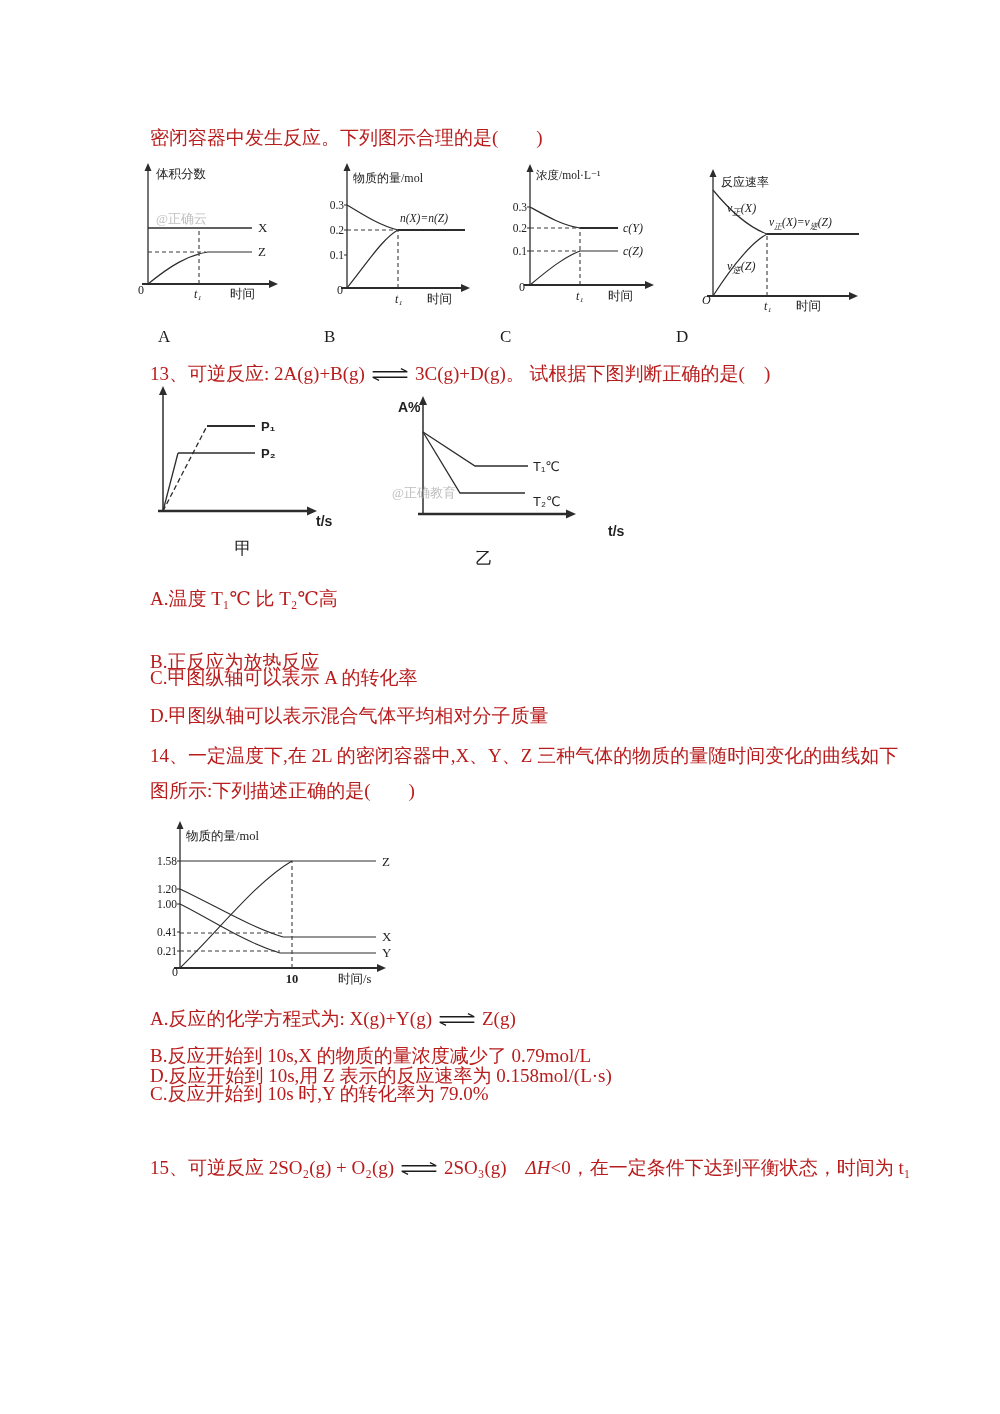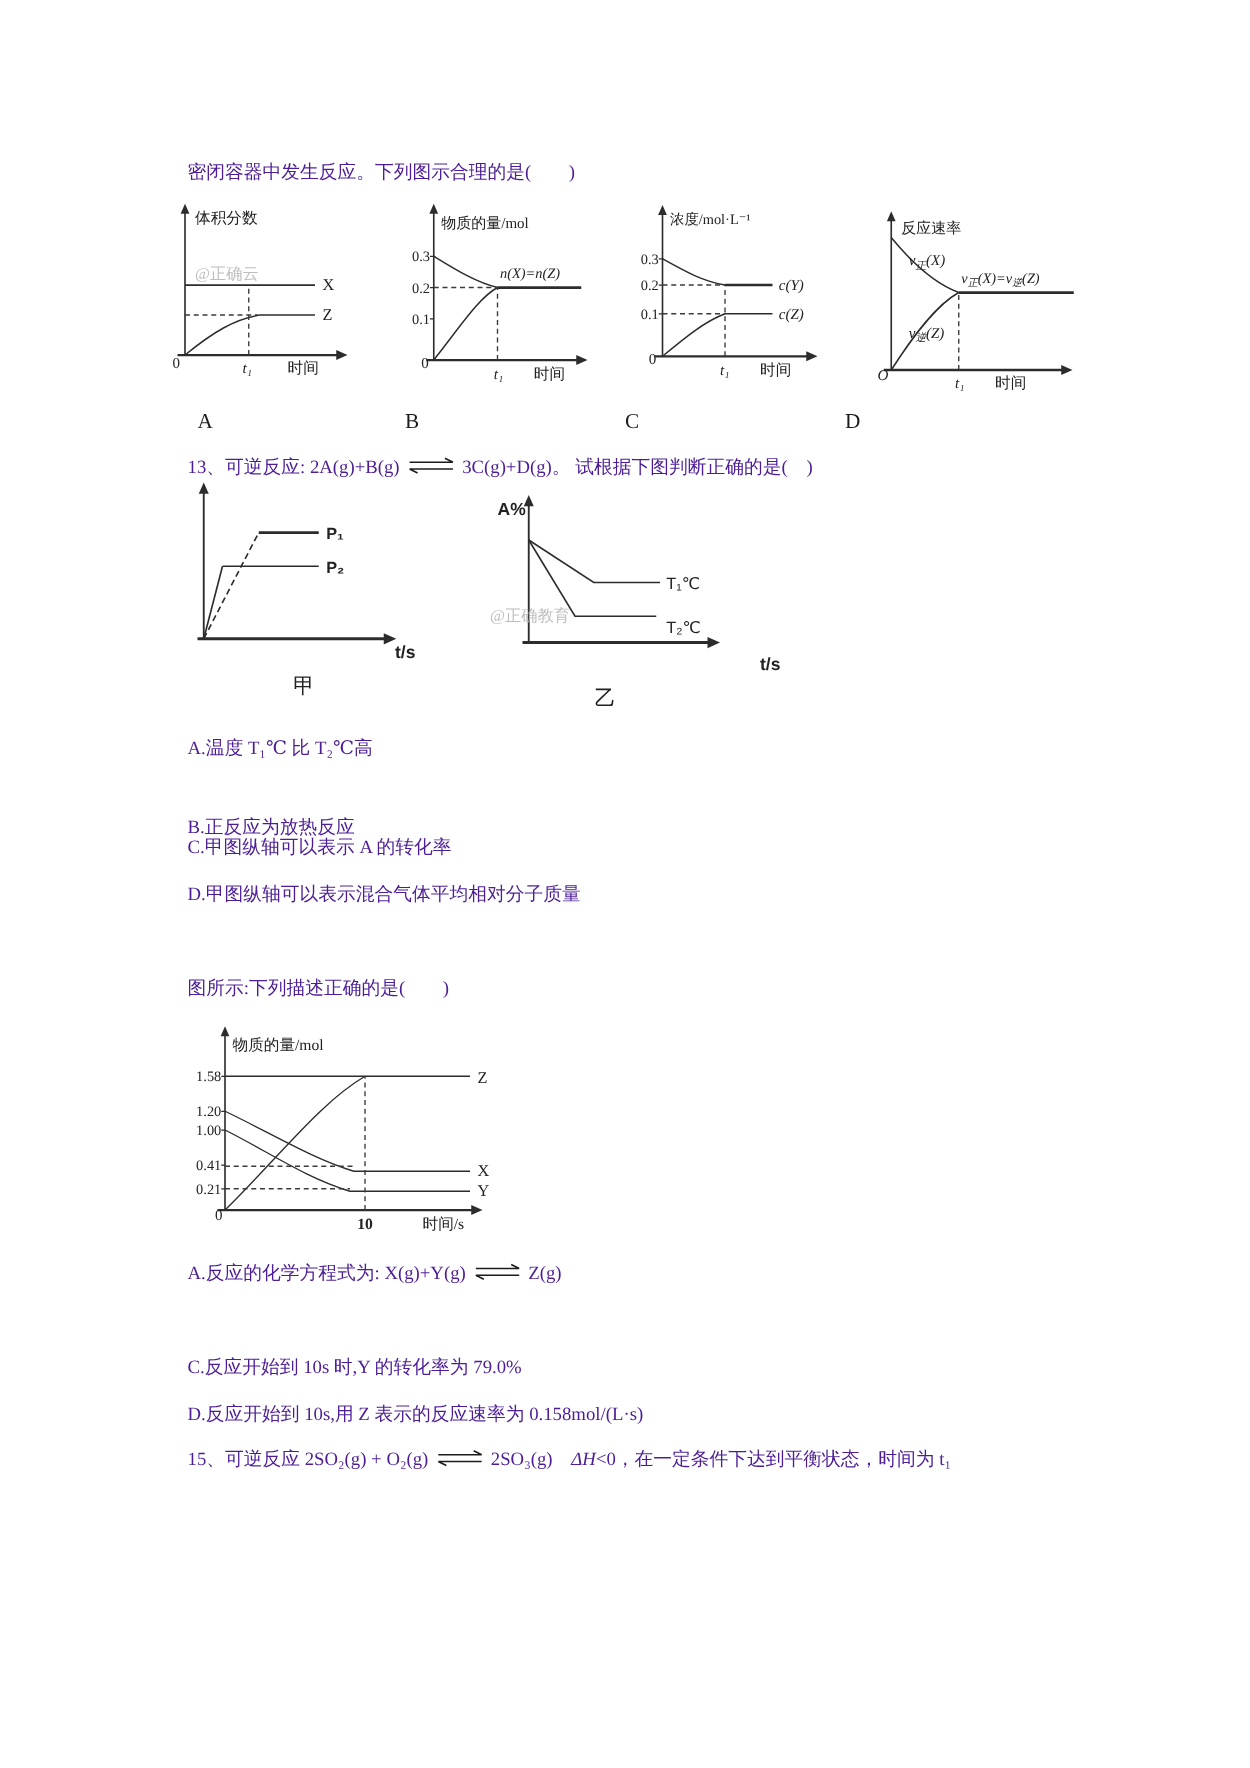--- a/index.html
+++ b/index.html
@@ -1,18 +1,18 @@
 <!DOCTYPE html>
 <html><head>
 <meta charset="utf-8">
 <style>
   html,body{margin:0;padding:0;background:#ffffff;}
   .page{position:relative;width:1000px;height:1414px;background:#ffffff;overflow:hidden;
         font-family:"Liberation Serif","DejaVu Serif",serif;color:#1c1c1c;}
-  .t{position:absolute;white-space:nowrap;font-size:15px;line-height:20px;color:#4c1d95;}
+  .t{position:absolute;white-space:nowrap;font-size:19px;line-height:20px;color:#b91c1c;}
   .choice{position:absolute;font-size:17px;color:#1c1c1c;}
   .fig{position:absolute;}
   svg{display:block;overflow:visible;}
   svg text{font-family:"Liberation Serif","DejaVu Serif",serif;fill:#222;}
   .sans{font-family:"Liberation Sans","DejaVu Sans",sans-serif;}
   .it{font-style:italic;}
   .bold{font-weight:bold;}
   .wm{fill:#b3b3b3;opacity:.85;}
   .axis{stroke:#2c2c2c;fill:none;}
   .curve{stroke:#2c2c2c;fill:none;}
@@ -158,20 +158,21 @@
       <text x="222" y="140" font-size="14" class="sans bold">t/s</text>
       <text x="98" y="168" font-size="17" text-anchor="middle">乙</text>
     </svg>
   </div>
 
   <div class="t" style="left:150px;top:589px;">A.温度 T₁℃ 比 T₂℃高</div>
   <div class="t" style="left:150px;top:631px;margin-top:21px;">B.正反应为放热反应</div>
   <div class="t" style="left:150px;top:668px;text-align:center;">C.甲图纵轴可以表示 A 的转化率</div>
   <div class="t" style="left:150px;top:706px;">D.甲图纵轴可以表示混合气体平均相对分子质量</div>
 
+  <div class="t" style="left:150px;top:746px;">14、一定温度下,在 2L 的密闭容器中,X、Y、Z 三种气体的物质的量随时间变化的曲线如下</div>
   <div class="t" style="left:150px;top:781px;">图所示:下列描述正确的是(　　)</div>
 
   <div class="fig" style="left:146px;top:820px;">
     <svg width="262" height="178" viewBox="0 0 262 178">
       <path class="axis" d="M34 8 V148" stroke-width="1.3"></path>
       <path class="arrowhead" d="M34 1 l-3.5 8 h7 z"></path>
       <path class="axis" d="M28 148 H233" stroke-width="1.8"></path>
       <path class="arrowhead" d="M240 148 l-9 -4 v8 z"></path>
       <text x="40" y="20" font-size="12.5">物质的量/mol</text>
       <text x="31" y="45" font-size="11.5" text-anchor="end">1.58</text>
@@ -193,22 +194,23 @@
       <text x="192" y="163" font-size="12.5">时间/s</text>
     </svg>
   </div>
 
   <div class="t" style="left:150px;top:1009px;">
     <span>A.反应的化学方程式为: X(g)+Y(g)</span><svg class="eqarr" viewBox="0 0 46 16">
         <path d="M4 5 H42 M42 5 L35 1.5" fill="none" stroke="#1c1c1c" stroke-width="1.4"></path>
         <path d="M42 11 H4 M4 11 L11 14.5" fill="none" stroke="#1c1c1c" stroke-width="1.4"></path>
       </svg><span>Z(g)</span>
   </div>
+  <div class="t" style="left:150px;top:1046px;">B.反应开始到 10s,X 的物质的量浓度减少了 0.79mol/L</div>
   <div class="t" style="left:150px;top:1084px;">C.反应开始到 10s 时,Y 的转化率为 79.0%</div>
-  <div class="t" style="left:150px;top:1122px;">D.反应开始到 10s,用 Z 表示的反应速率为 0.158mol/(L·s)</div>
+  <div class="t" style="left:150px;top:1066px;">D.反应开始到 10s,用 Z 表示的反应速率为 0.158mol/(L·s)</div>
 
   <div class="t" style="left:150px;top:1158px;">
     <span>15、可逆反应 2SO₂(g) + O₂(g)</span><svg class="eqarr" viewBox="0 0 46 16">
         <path d="M4 5 H42 M42 5 L35 1.5" fill="none" stroke="#1c1c1c" stroke-width="1.4"></path>
         <path d="M42 11 H4 M4 11 L11 14.5" fill="none" stroke="#1c1c1c" stroke-width="1.4"></path>
       </svg><span>2SO₃(g)　</span><span class="it">ΔH</span><span>&lt;0，在一定条件下达到平衡状态，时间为 t₁</span>
   </div>
 
 </div>
 

